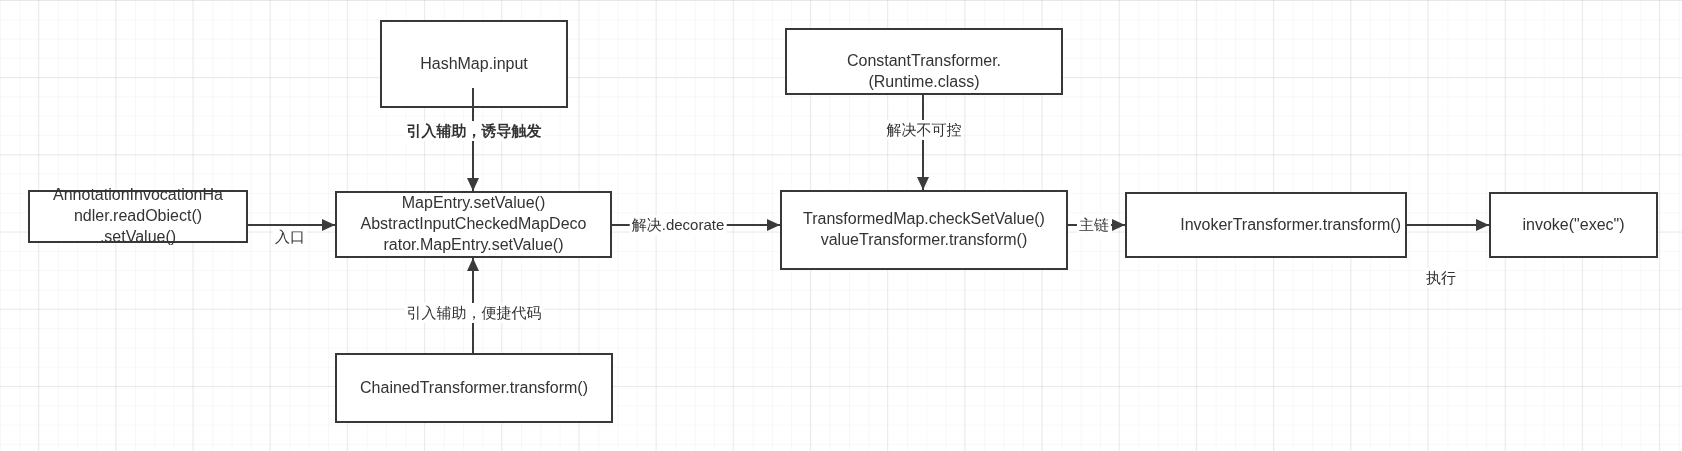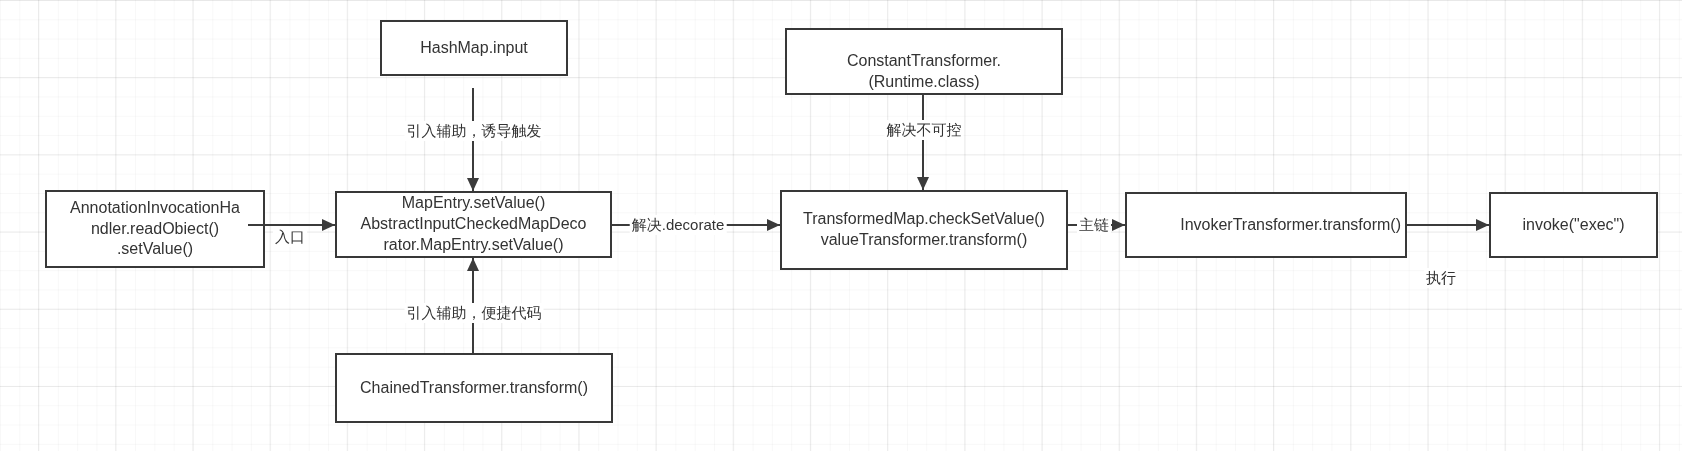--- a/index.html
+++ b/index.html
@@ -30,22 +30,22 @@
     display: flex;
     align-items: center;
     justify-content: center;
     text-align: center;
     color: #333333;
     font-size: 16px;
     line-height: 1.3;
   }
   .node-text { white-space: pre-line; display: block; padding: 0 4px; }
 
-  .n-annotation      { left: 45px;   top: 190px; width: 220px; height: 78px; }
-  .n-hashmap         { left: 380px;  top: 20px;  width: 188px; height: 56px; }
+  .n-annotation      { left: 28px;   top: 190px; width: 220px; height: 53px; }
+  .n-hashmap         { left: 380px;  top: 20px;  width: 188px; height: 88px; }
   .n-mapentry        { left: 335px;  top: 191px; width: 277px; height: 67px; }
   .n-constant        { left: 785px;  top: 28px;  width: 278px; height: 67px; align-items: flex-end; }
   .n-transformedmap  { left: 780px;  top: 190px; width: 288px; height: 80px; }
   .n-invoker         { left: 1125px; top: 192px; width: 282px; height: 66px; justify-content: flex-end; }
   .n-invoke          { left: 1489px; top: 192px; width: 169px; height: 66px; }
   .n-chained         { left: 335px;  top: 353px; width: 278px; height: 70px; }
 
   .edge-line { position: absolute; background: #3b3b3b; }
   .e1-line { left: 472px;  top: 88px;  width: 2px;   height: 103px; }
   .e2-line { left: 922px;  top: 95px;  width: 2px;   height: 95px;  }
@@ -70,21 +70,21 @@
   .edge-label {
     position: absolute;
     transform: translate(-50%, -50%);
     background: #ffffff;
     color: #333333;
     font-size: 15px;
     line-height: 20px;
     white-space: nowrap;
     padding: 0 2px;
   }
-  .e1-label { left: 474px;  top: 131px; }
+  .e1-label { left: 474px;  top: 131px; font-weight: bold; }
   .e2-label { left: 924px;  top: 130px; }
   .e3-label { left: 290px;  top: 225px; margin-top: 12px; }
   .e4-label { left: 678px;  top: 225px; }
   .e5-label { left: 1094px; top: 225px; }
   .e6-label { left: 1441px; top: 235px; margin-top: 43px; }
   .e7-label { left: 474px;  top: 313px; }
 </style>
 </head>
 <body>
 

